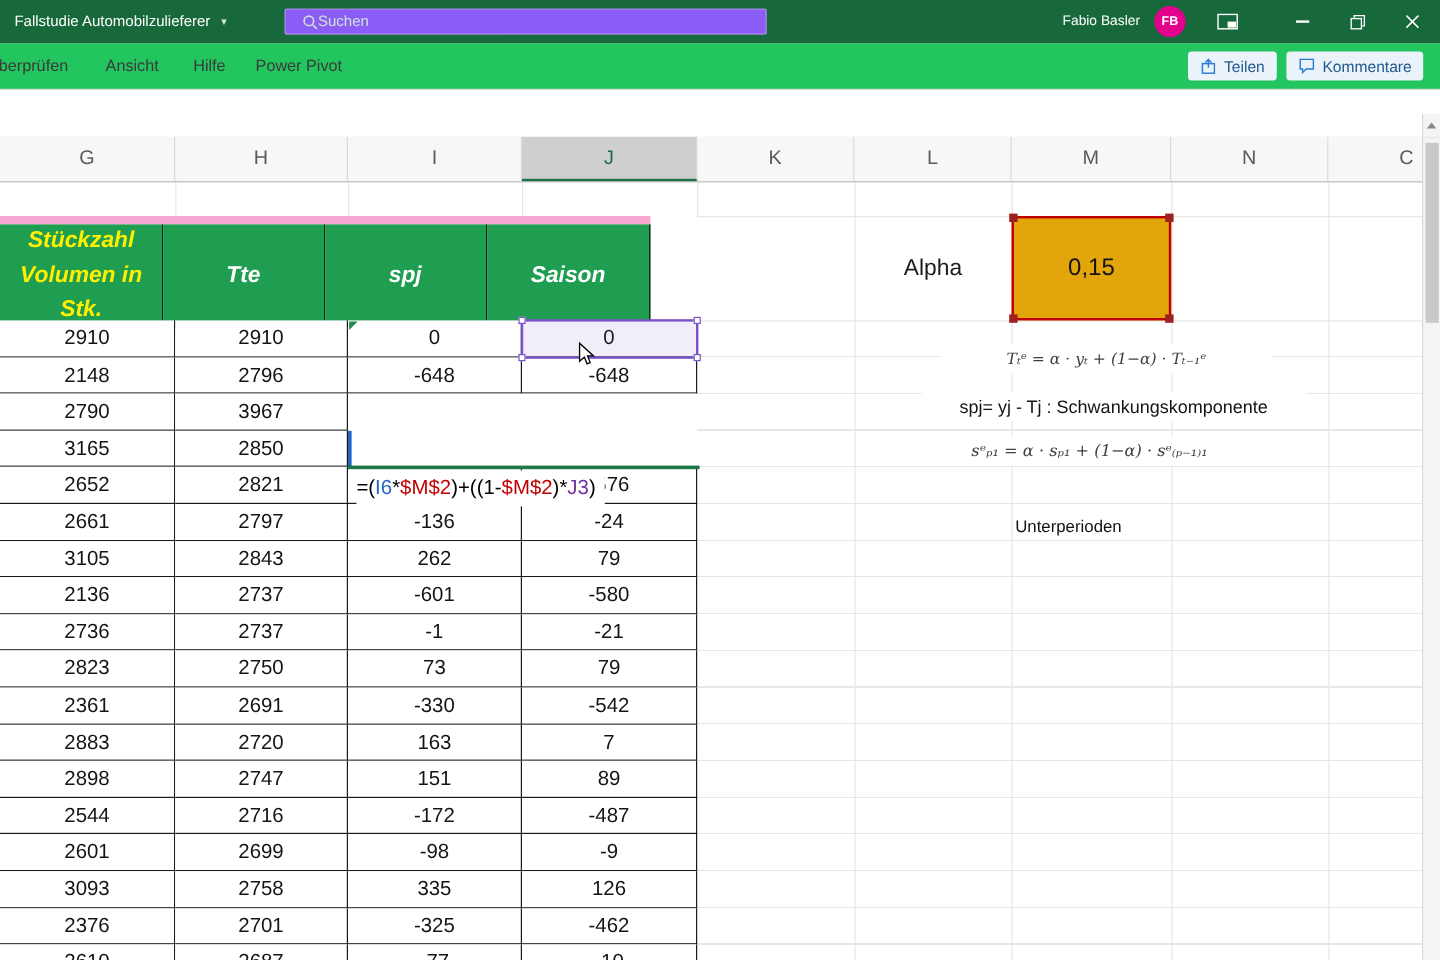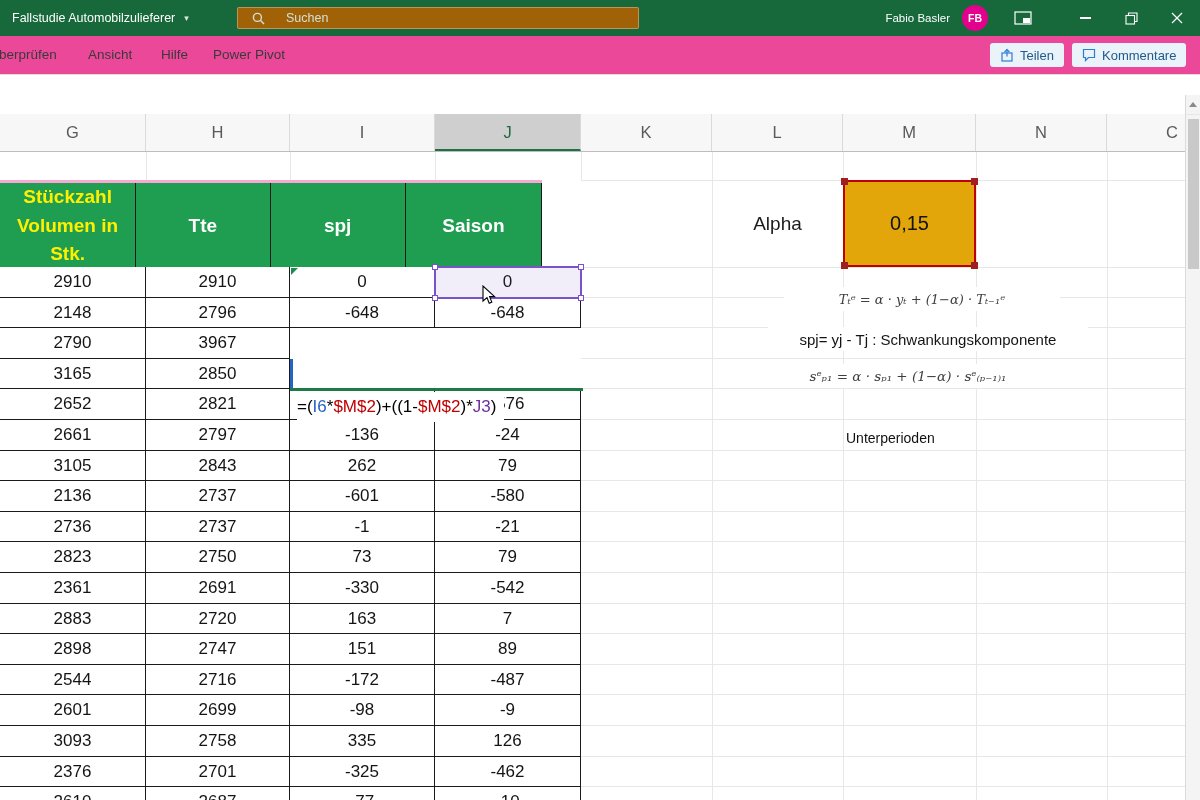--- a/index.html
+++ b/index.html
@@ -4,31 +4,31 @@
 <style>
   html,body{margin:0;padding:0;background:#fff;}
   .stage{position:relative;width:1200px;height:800px;overflow:hidden;background:#fff;
          font-family:"Liberation Sans",sans-serif;}
 
   
   .titlebar{position:absolute;left:0;top:0;width:1200px;height:36px;background:#17693c;z-index:20;}
   .tb-title{position:absolute;left:12px;top:0;height:36px;display:flex;align-items:center;gap:9px;
             color:#fff;font-size:12.5px;}
   .tb-caret{font-size:9px;color:#d8e6dd;}
-  .search{position:absolute;left:237px;top:7px;width:402px;height:22px;background:#a16207;
+  .search{position:absolute;left:237px;top:7px;width:402px;height:22px;background:#8b5cf6;
           border:1px solid rgba(255,255,255,.32);border-radius:2px;display:flex;align-items:center;
-          gap:21px;padding-left:14px;box-sizing:border-box;color:#cfe0d6;font-size:12.5px;}
+          gap:0;padding-left:14px;box-sizing:border-box;color:#cfe0d6;font-size:12.5px;}
   .tb-user{position:absolute;right:250px;top:0;height:36px;line-height:36px;color:#fff;font-size:11.5px;}
   .avatar{position:absolute;left:962px;top:5px;width:26px;height:26px;border-radius:50%;background:#e3008c;
           color:#fff;font-size:10.5px;font-weight:bold;display:flex;align-items:center;justify-content:center;}
   .winbtn{position:absolute;top:0;width:46px;height:36px;display:flex;align-items:center;justify-content:center;}
   .minbar{width:11px;height:1.5px;background:#fff;}
 
   
-  .ribbon{position:absolute;left:0;top:36px;width:1200px;height:38px;background:#ec4899;
+  .ribbon{position:absolute;left:0;top:36px;width:1200px;height:38px;background:#22c55e;
           border-bottom:1px solid #e0dedb;z-index:19;}
   .rtab{position:absolute;top:0;height:38px;line-height:38px;font-size:13.5px;color:#3a3a3a;white-space:nowrap;}
   .rbtn{position:absolute;top:7px;height:24px;display:flex;align-items:center;gap:6px;font-size:13px;
         color:#215a8c;background:#eaf2fa;border-radius:3px;padding:0 10px;box-sizing:border-box;}
 
   .stripA{position:absolute;left:0;top:74px;width:1200px;height:21px;background:#fff;border-bottom:1px solid #f0f0f0;}
   .stripB{position:absolute;left:0;top:95px;width:1200px;height:19px;background:#fff;border-bottom:1px solid #e6e6e6;}
 
   
   .colheads{position:absolute;left:0;top:114px;width:1200px;height:37px;background:#f7f7f7;
@@ -42,21 +42,21 @@
 
   
   .vshort{position:absolute;top:151px;height:29px;width:1px;background:#e7e7e7;}
   .vlong{position:absolute;top:151px;height:649px;width:1px;background:#e7e7e7;}
   .hthin{position:absolute;height:1px;background:#e7e7e7;left:581px;width:604px;}
   .rgrid{position:absolute;left:581px;top:267px;width:604px;height:533px;
          background:repeating-linear-gradient(to bottom,transparent 0,transparent 29.6px,#e7e7e7 29.6px,#e7e7e7 30.6px);}
 
   
   .theadrow{position:absolute;left:0;top:180px;width:542px;height:87px;display:flex;
-            border-top:3px solid #f9a8d4;z-index:3;}
+            border-top:7px solid #f9a8d4;z-index:3;font-style:italic;}
   .th{background:#1f9d51;border-right:1px solid #1a1a1a;border-bottom:1px solid #1a1a1a;box-sizing:border-box;
       color:#fff;font-weight:bold;font-size:19px;display:flex;align-items:center;justify-content:center;
       text-align:center;}
   .th.g{width:146px;color:#ffef00;white-space:pre-line;line-height:1.5;}
   .th.h{width:144px}.th.i{width:145px}.th.j{width:146px}
 
   #rows{position:absolute;left:0;top:267px;width:581px;z-index:3;}
   .trow{display:flex;height:30.6px;}
   .cell{box-sizing:border-box;border-right:1px solid #1a1a1a;border-bottom:1px solid #1a1a1a;
         font-size:17px;color:#141414;text-align:center;line-height:30.5px;background:#fff;overflow:hidden;}

